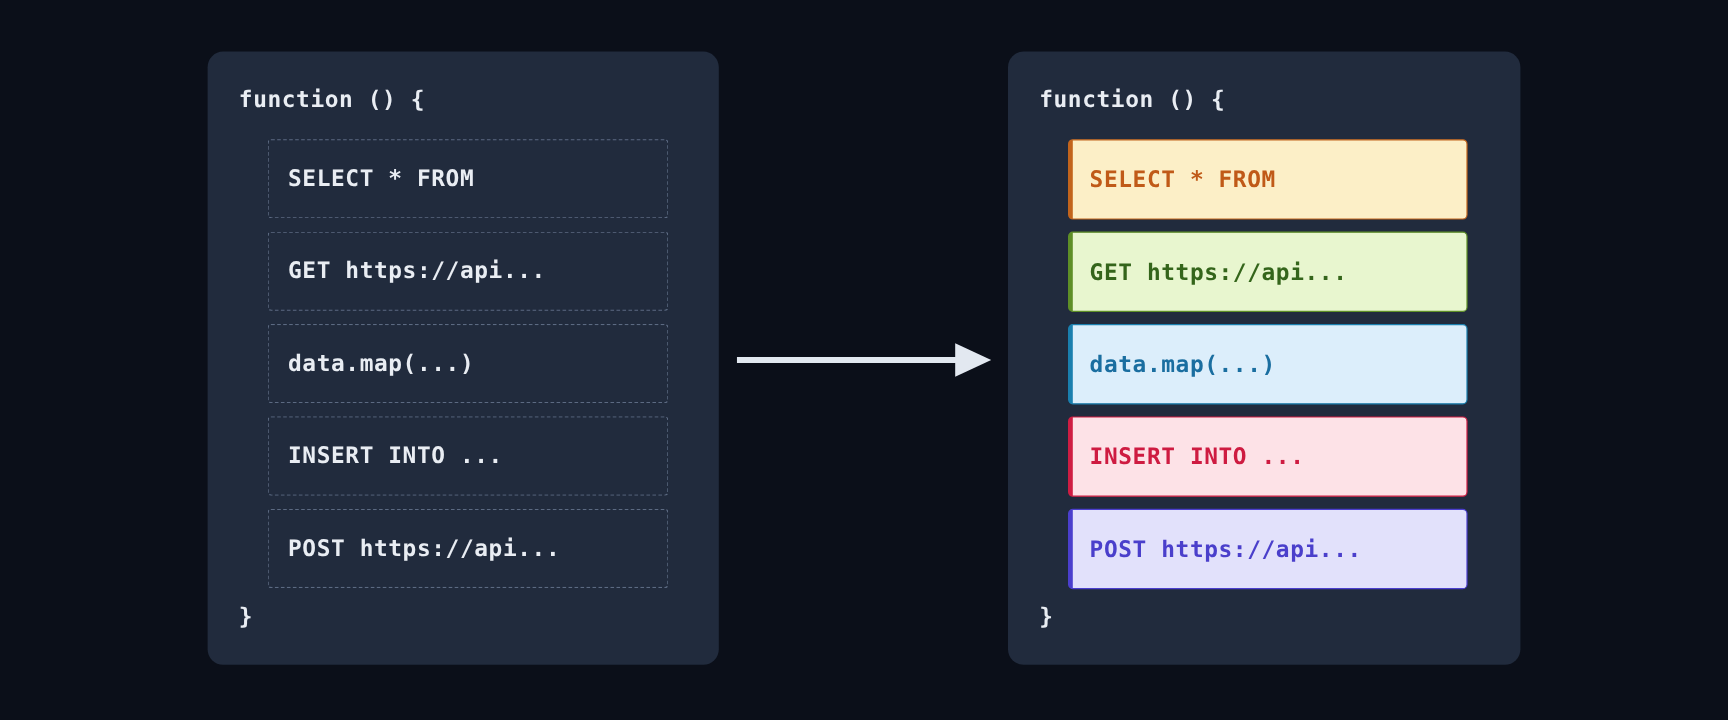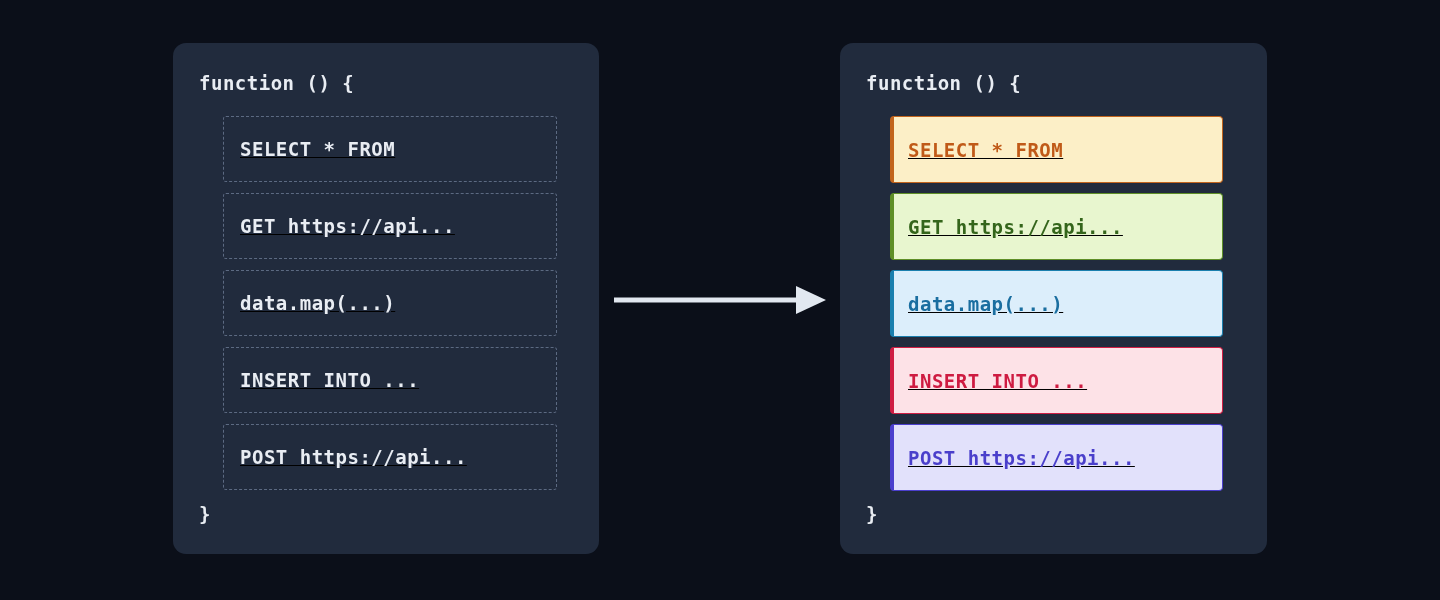--- a/index.html
+++ b/index.html
@@ -42,21 +42,20 @@
     letter-spacing: 0.5px;
     line-height: 24px;
     height: 24px;
   }
   .fn-open  { margin: 0 0 0 0; }
   .fn-close { position: absolute; left: 26px; bottom: 28px; }
 
   .block-list {
     margin-top: 21px;
     margin-left: 24px;
-    text-decoration: underline;
   }
 
   
   .block-plain {
     box-sizing: border-box;
     width: 334px;
     height: 66px;
     margin-bottom: 11px;
     border: 1px dashed #5c6a82;
     border-radius: 3px;

